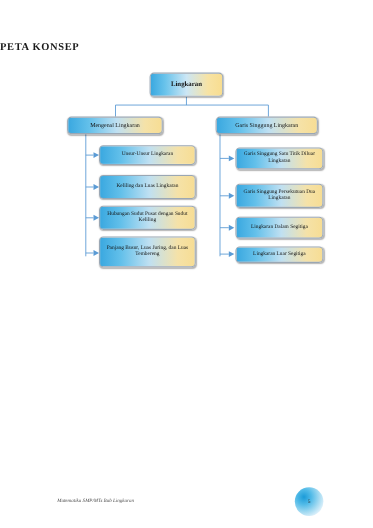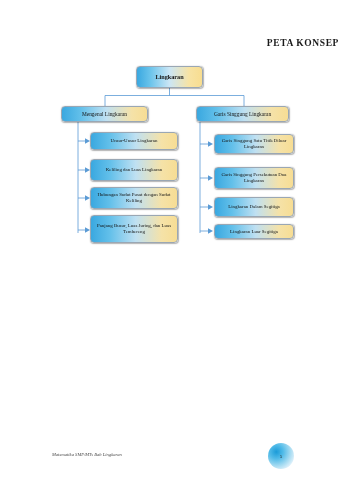--- a/index.html
+++ b/index.html
@@ -22,21 +22,21 @@
     height: 480px;
     background: #ffffff;
   }
 
   
   .page-title {
     position: absolute;
     left: 0;
     top: 38px;
     width: 339px;
-    text-align: right;
+    text-align: left;
     font-family: "Liberation Serif", serif;
     font-weight: bold;
     font-size: 9.5px;
     letter-spacing: 0.6px;
     color: #1a1a1a;
   }
 
   
   .diagram {
     position: absolute;

